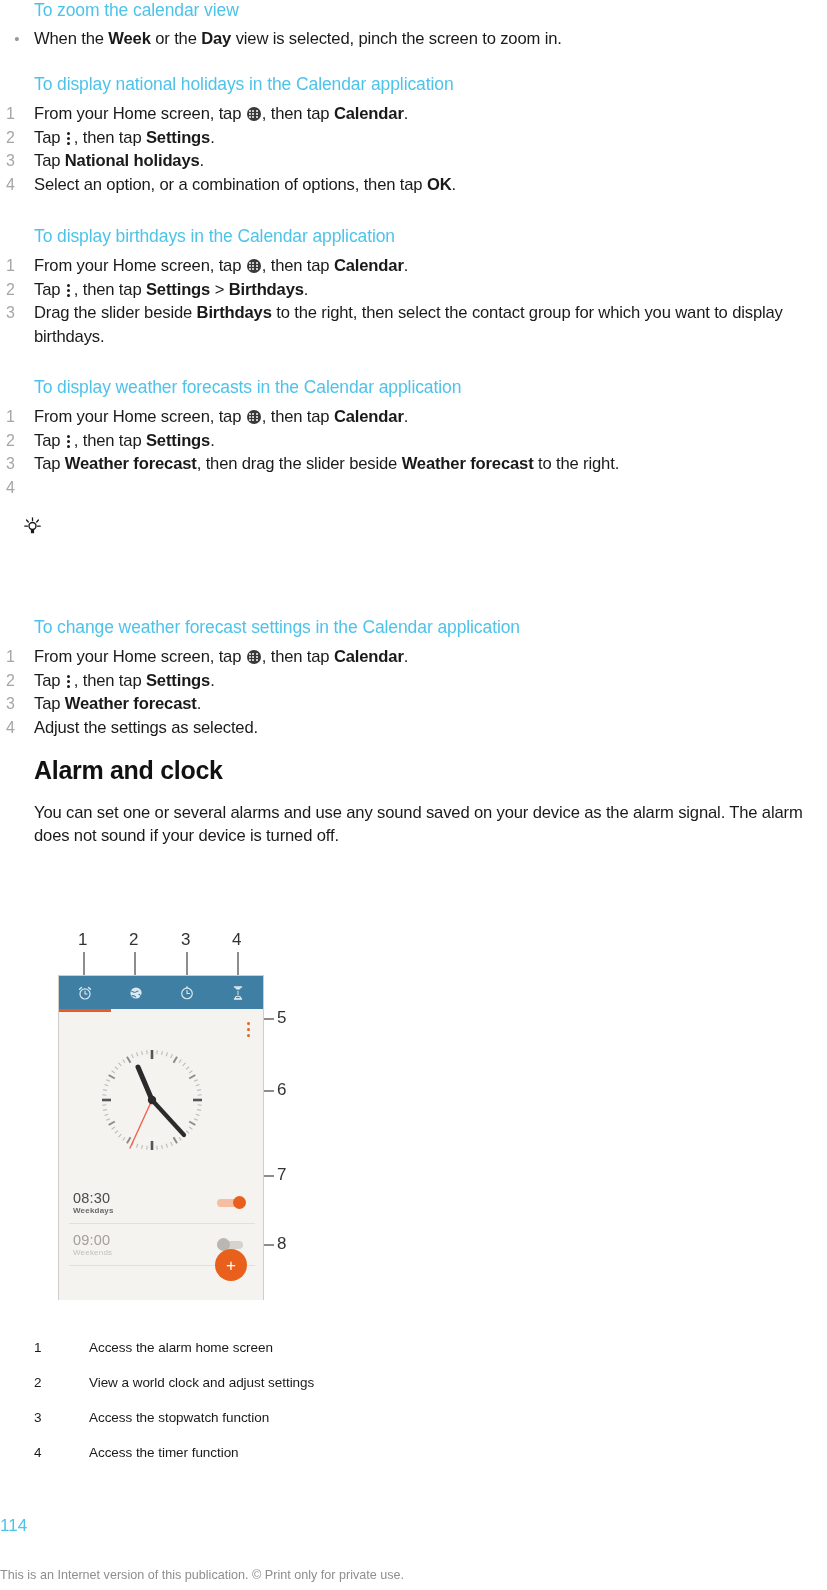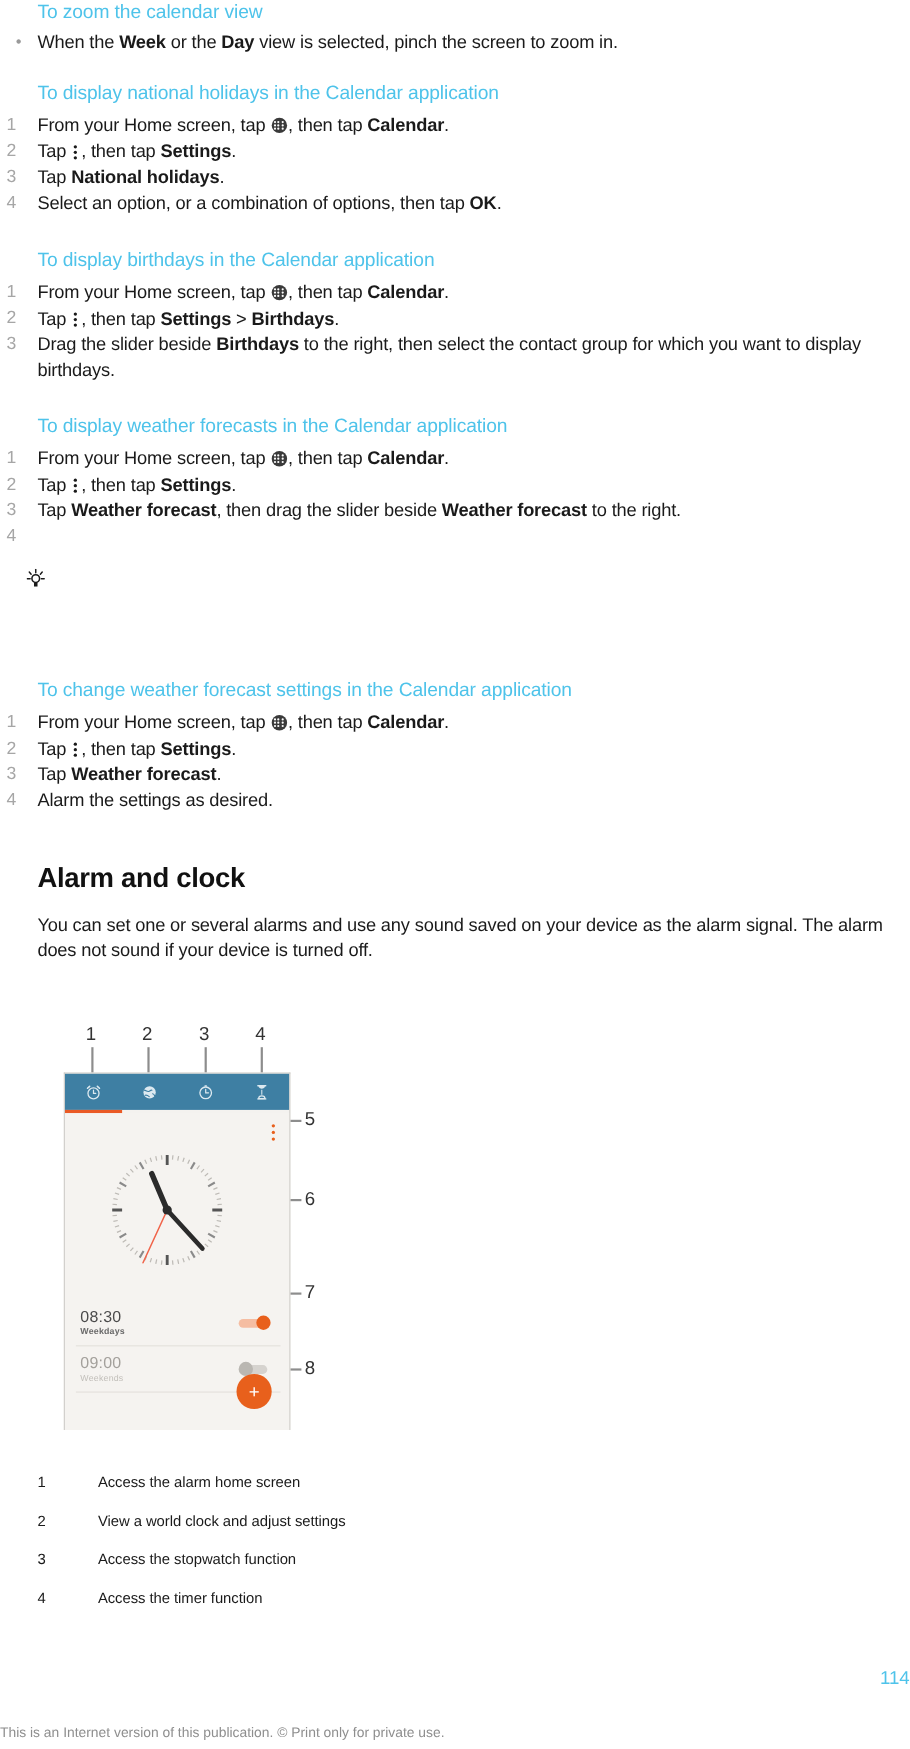--- a/index.html
+++ b/index.html
@@ -177,21 +177,21 @@
 
   
   .legend { margin-left: 34px; margin-top: 28px; }
   .legend-row { display: flex; align-items: flex-start; height: 35px; }
   .legend-num { width: 55px; flex: 0 0 55px; font-size: 13.5px; color: #1a1a1a; }
   .legend-txt { font-size: 13.5px; color: #1a1a1a; letter-spacing: -0.05px; }
 
   
   .pageno {
     position: absolute; left: 0; right: 0; top: 1516px;
-    text-align: right; color: #4ec3ea; font-size: 17px;
+    text-align: left; color: #4ec3ea; font-size: 17px;
     padding-right: 0;
   }
   .footnote {
     position: absolute; left: 0; right: 0; top: 1568px;
     color: #8e8e8e; font-size: 12.6px;
   }
 </style>
 </head>
 <body>
 
@@ -291,26 +291,26 @@
         <li class="step">
           <div class="step-num">2</div>
           <div class="step-txt">Tap <span class="ico-dots"><i></i><i></i><i></i></span>, then tap <b>Settings</b>.</div>
         </li>
         <li class="step">
           <div class="step-num">3</div>
           <div class="step-txt">Tap <b>Weather forecast</b>.</div>
         </li>
         <li class="step">
           <div class="step-num">4</div>
-          <div class="step-txt">Alarm the settings as desired.</div>
+          <div class="step-txt">Adjust the settings as selected.</div>
         </li>
       </ul>
   </div>
 
-  <div style="position:absolute;left:0;top:784px;width:827px;">
+  <div style="position:absolute;left:0;top:756px;width:827px;">
     <h1 class="h1">Alarm and clock</h1>
     <p class="para" style="margin-top:16px;">You can set one or several alarms and use any sound saved on your device as the alarm signal. The alarm does not sound if your device is turned off.</p>
   </div>
 
   <div class="figure" style="position:absolute;left:0;top:930px;">
 
     <div class="callnum" style="left:54px;top:0;">1</div>
     <div class="leader" style="left:59px;top:22px;width:1.5px;height:32px;"></div>
 
     <div class="callnum" style="left:105px;top:0;">2</div>

